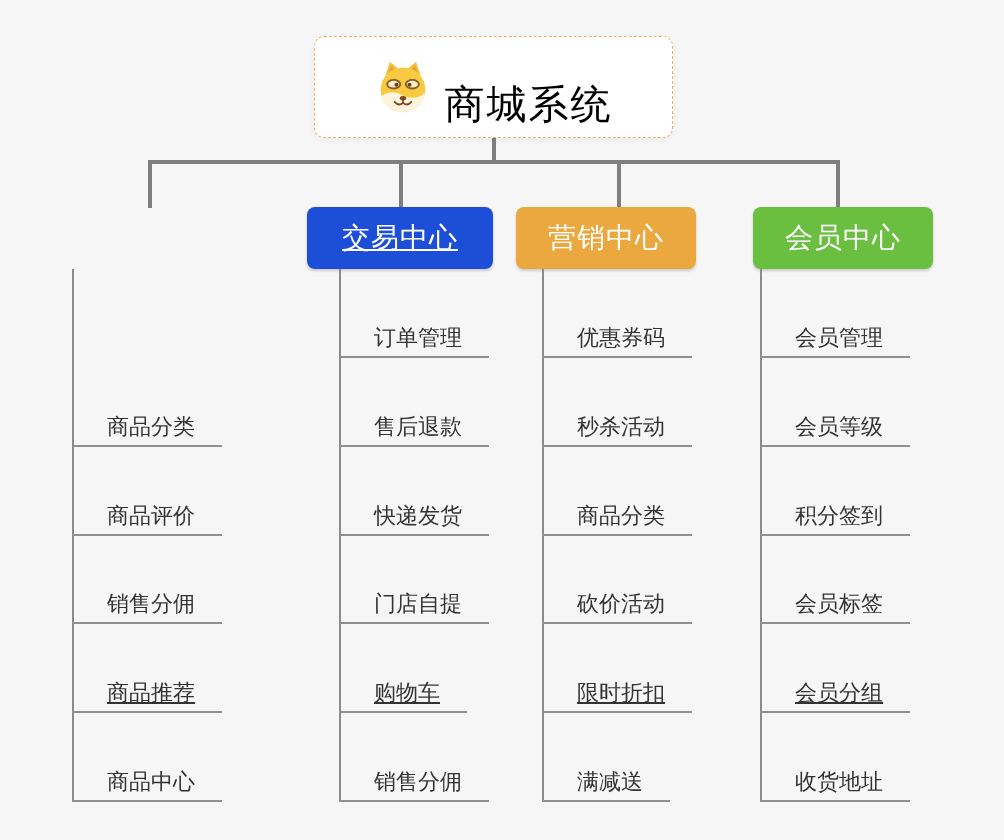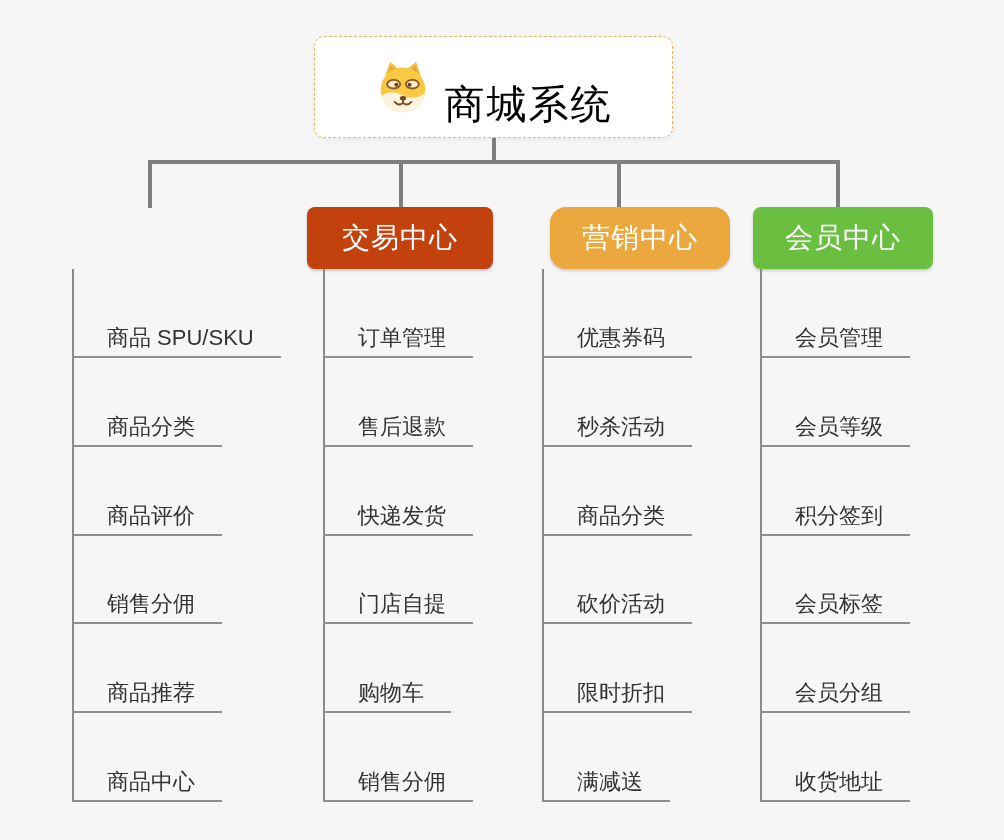--- a/index.html
+++ b/index.html
@@ -33,37 +33,37 @@
   .branch{
     position:absolute;top:207px;height:62px;
     border-radius:8px;color:#ffffff;
     display:flex;align-items:center;justify-content:center;
     font-size:28px;font-weight:500;letter-spacing:1px;white-space:nowrap;
     box-shadow:0 2px 3px rgba(0,0,0,0.18);
     box-sizing:border-box;cursor:default;
   }
   .b1{left:58px;width:190px;}
   .b2{left:307px;width:186px;}
-  .b3{left:550px;width:180px;border-radius:16px;}
+  .b3{left:516px;width:180px;}
   .b4{left:753px;width:180px;}
 
   
   .col{position:absolute;top:269px;width:240px;height:533px;}
-  .c1{left:72px;} .c2{left:323px;} .c3{left:542px;} .c4{left:760px;}
+  .c1{left:72px;} .c2{left:339px;} .c3{left:542px;} .c4{left:760px;}
   .col::before{ 
     content:"";position:absolute;left:0;top:0;width:2px;height:533px;background:#8a8a8a;
   }
   .child{
     position:absolute;left:0;
     padding:0 27px 5px 35px;
     border-bottom:2px solid #8f8f8f;
     font-size:22px;line-height:27px;color:#333333;
     white-space:nowrap;cursor:default;
   }
-  .r0{top:55px;} .r1{top:144px;} .r2{top:233px;} .r3{top:321px;} .r4{top:410px;} .r5{top:499px;}
+  .r0{top:55px;} .r1{top:144px;} .r2{top:233px;} .r3{top:321px;} .r4{top:410px;text-decoration:underline;} .r5{top:499px;}
 </style>
 </head>
 <body>
 
 <div class="canvas">
 
   <div class="conn stem"></div>
   <div class="conn bus"></div>
   <div class="conn drop drop-1"></div>
   <div class="conn drop drop-2"></div>
@@ -88,26 +88,25 @@
         <ellipse cx="40" cy="27" rx="7" ry="4.6" fill="#fbefc8" stroke="#8a5a28" stroke-width="2"></ellipse>
         <circle cx="23" cy="27.6" r="2.2" fill="#6b4318"></circle>
         <circle cx="37" cy="27.6" r="2.2" fill="#6b4318"></circle>
         <ellipse cx="30" cy="42" rx="3.4" ry="2.4" fill="#7c4a1e"></ellipse>
         <path d="M30,44 L30,47 M21,46 Q25.5,51 30,47 Q34.5,51 39,46" fill="none" stroke="#7c4a1e" stroke-width="2" stroke-linecap="round"></path>
       </svg>
     </span>
     <span class="root-title" style="color: #000000; margin-top: 35px;">商城系统</span>
   </div>
 
-  <div class="branch b2" style="background-color: #c2410c;">交易中心</div>
+  <div class="branch b2" style="background-color: #1d4ed8; text-decoration: underline;">交易中心</div>
   <div class="branch b3" style="background-color: rgb(234, 168, 62);">营销中心</div>
   <div class="branch b4" style="background-color: rgb(106, 190, 64);">会员中心</div>
 
   <div class="col c1">
-    <div class="child r0">商品 SPU/SKU</div>
     <div class="child r1">商品分类</div>
     <div class="child r2">商品评价</div>
     <div class="child r3">销售分佣</div>
     <div class="child r4">商品推荐</div>
     <div class="child r5">商品中心</div>
   </div>
 
   <div class="col c2">
     <div class="child r0">订单管理</div>
     <div class="child r1">售后退款</div>

